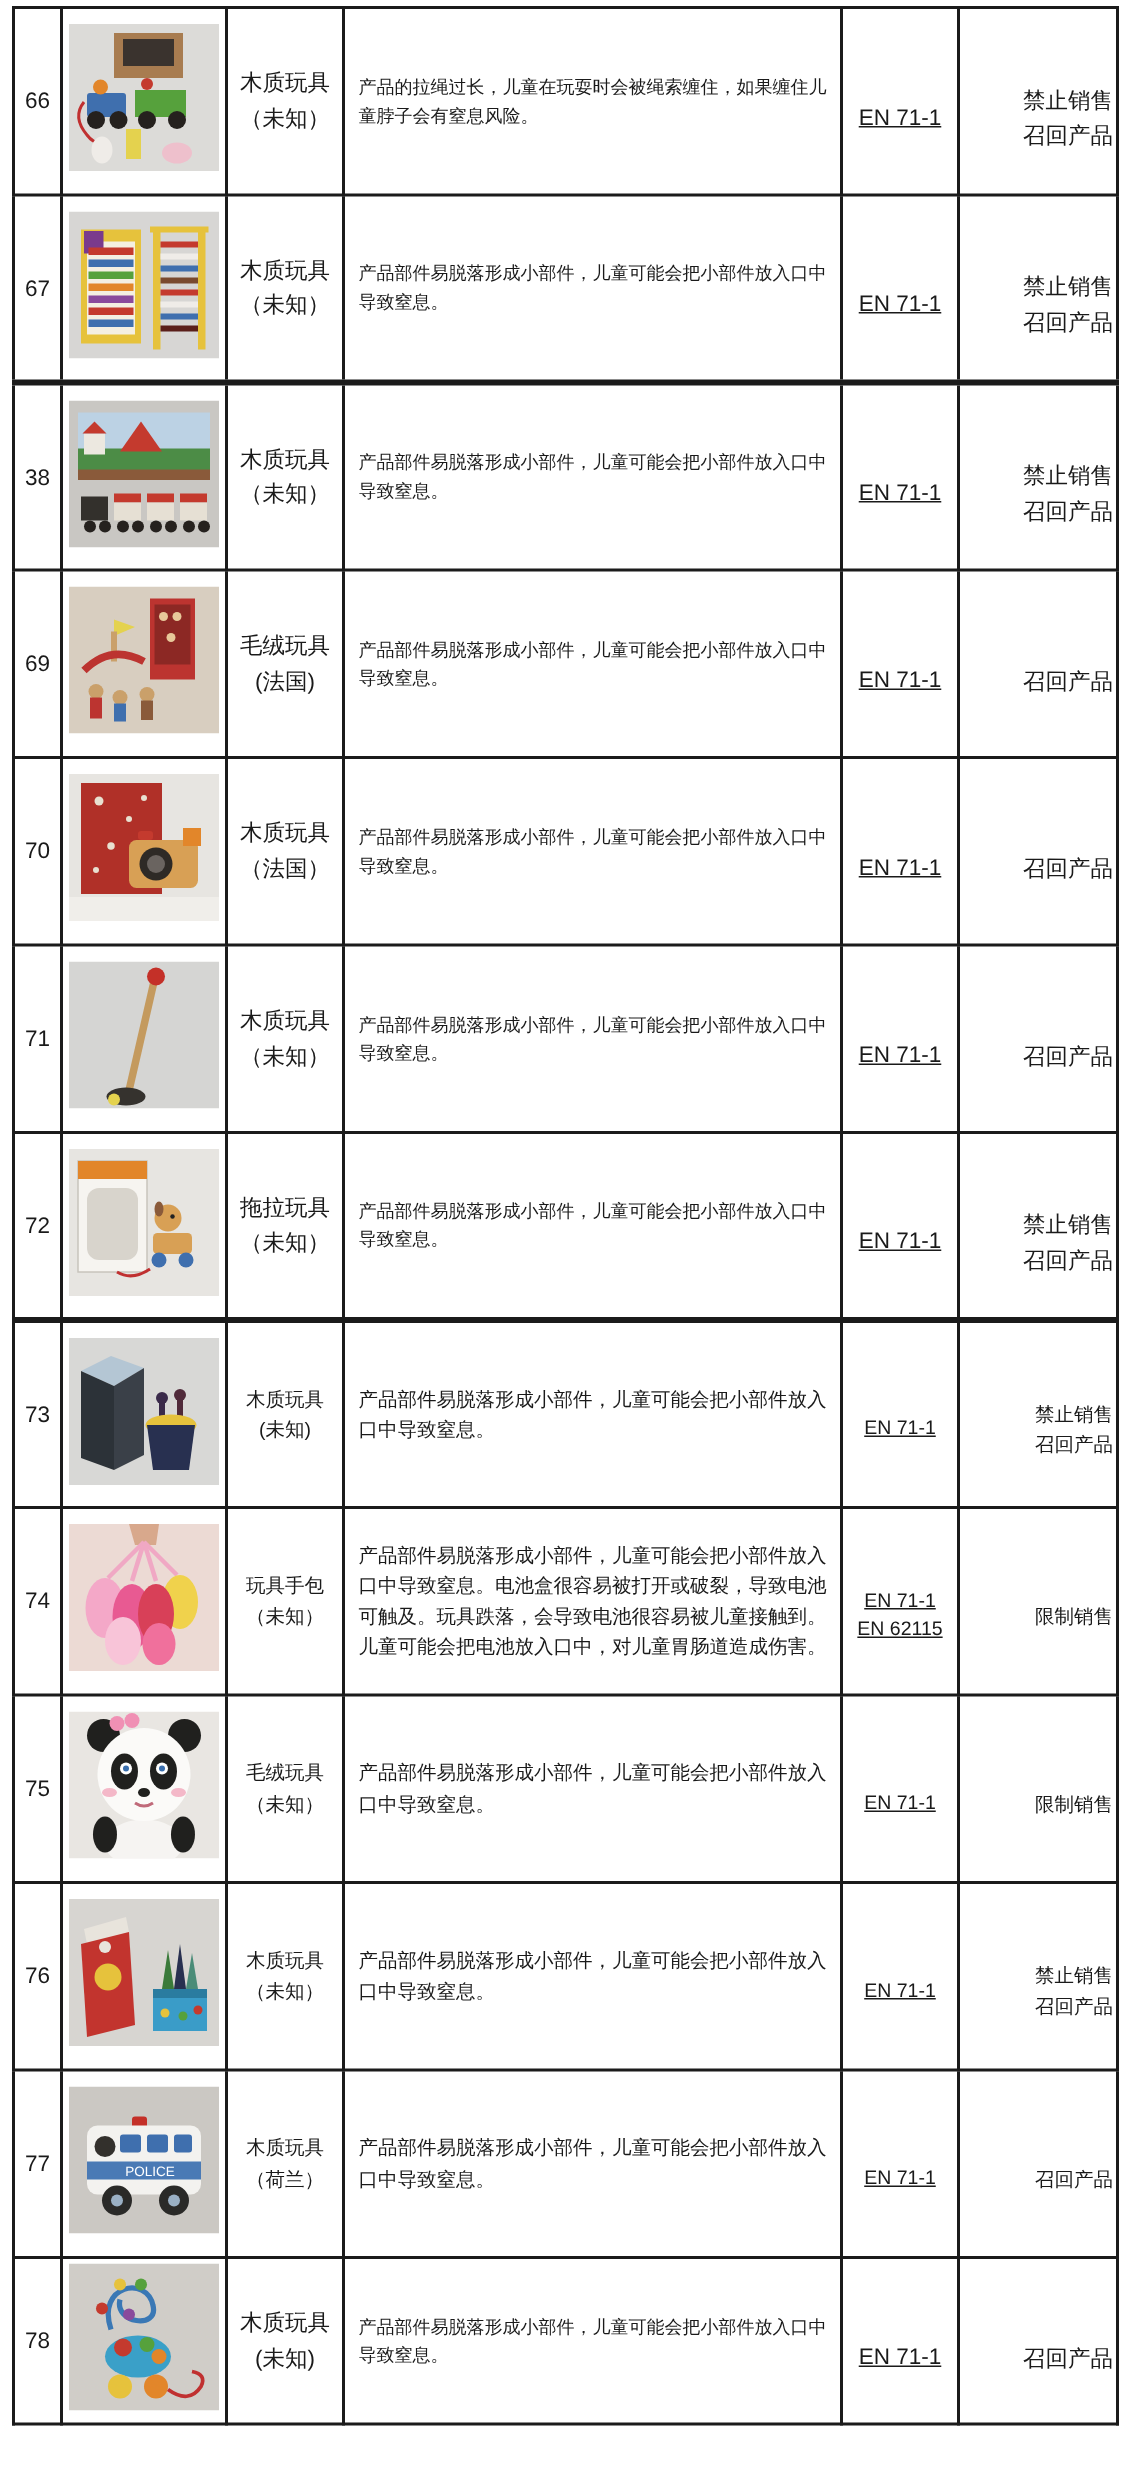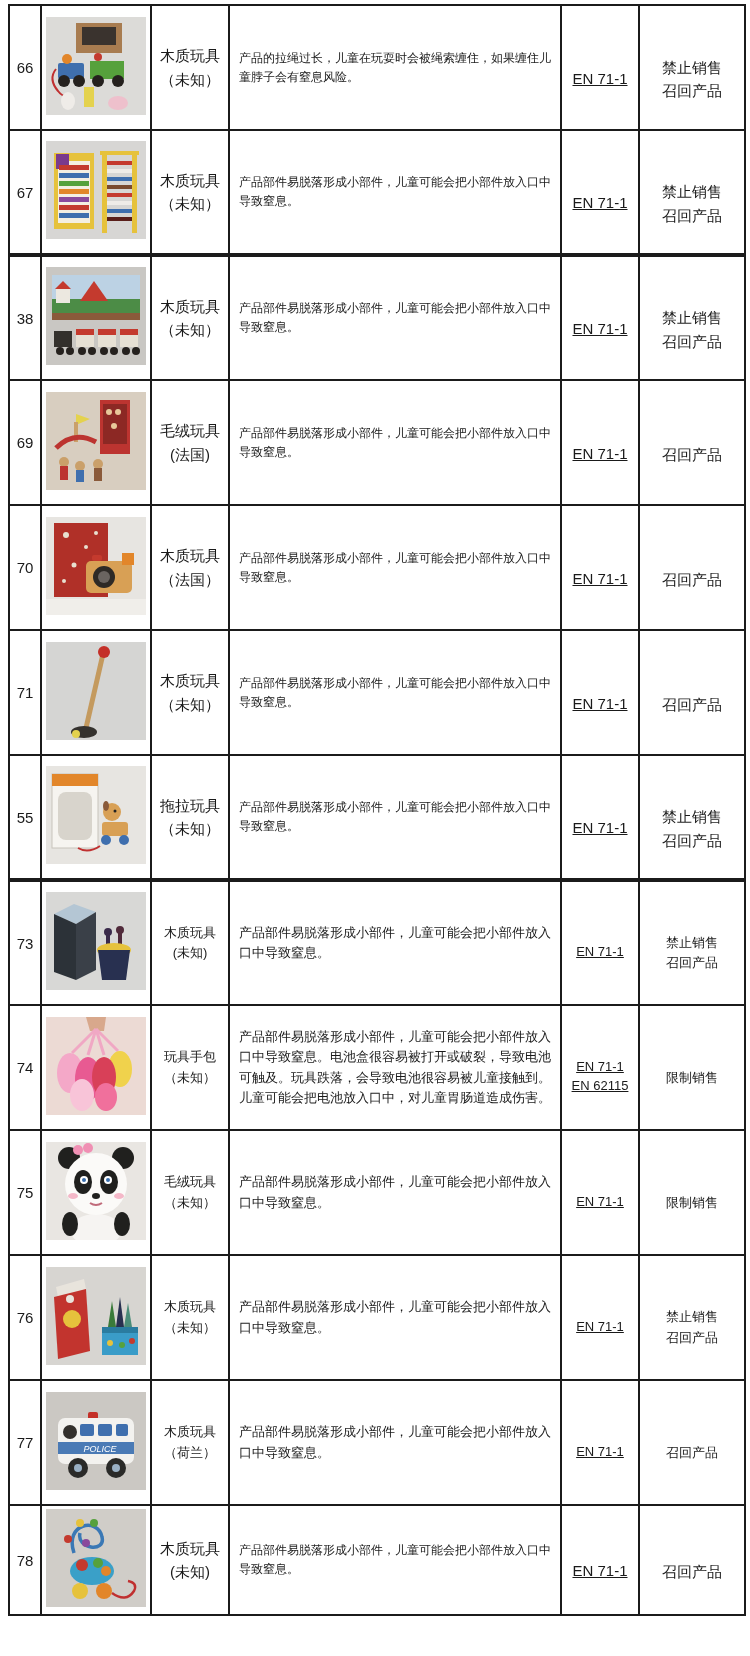--- a/index.html
+++ b/index.html
@@ -4,25 +4,25 @@
 <style>
   html,body{margin:0;padding:0;background:#ffffff;}
   body{width:750px;height:1656px;font-family:"Liberation Sans",sans-serif;color:#1a1a1a;}
   .wrap{padding:4px 6px 0 8px;}
   table.recall{border-collapse:collapse;width:736px;table-layout:fixed;}
   td{border:2px solid #1b1b1b;vertical-align:middle;overflow:hidden;}
   tr.row{height:125px;}
   tr.row:last-child{height:110px;}
   tr.page-break td{border-top-width:4px;}
   .c-num{text-align:center;font-size:15px;padding:0;}
-  .c-img{text-align:center;padding:3px;font-style:italic;}
+  .c-img{text-align:center;padding:3px;}
   .c-type{text-align:center;font-size:15px;line-height:1.55;padding:2px;margin-left:24px;}
   .c-desc{font-size:12px;line-height:1.55;padding:4px 9px;text-align:left;}
   .c-std{text-align:center;font-size:15px;line-height:1.45;white-space:pre-line;padding:2px;text-decoration:underline;}
-  .c-act{text-align:center;font-size:15px;line-height:1.55;white-space:pre-line;padding:14px;}
+  .c-act{text-align:right;font-size:15px;line-height:1.55;white-space:pre-line;padding:2px;}
   tr.small .c-type,tr.small .c-desc,tr.small .c-std,tr.small .c-act{font-size:13px;}
   .photo{display:inline-block;line-height:0;}
   .photo svg{display:block;}
 </style>
 </head>
 <body>
 
 <div class="wrap">
   <table class="recall">
     <colgroup>
@@ -256,21 +256,21 @@
     </td>
     <td class="c-std">
       <span>EN 71-1</span>
     </td>
     <td class="c-act">
       <span>召回产品</span>
     </td>
   </tr>
         <tr class="row">
     <td class="c-num">
-      <span>55</span>
+      <span>72</span>
     </td>
     <td class="c-img">
       <div class="photo"><svg viewBox="0 0 100 98" width="100" height="98" xmlns="http://www.w3.org/2000/svg">
                 <rect width="100" height="98" fill="#e7e5e1"></rect>
                 <rect x="6" y="8" width="46" height="74" fill="#f6f4f0" stroke="#c8c4bc"></rect>
                 <rect x="6" y="8" width="46" height="12" fill="#e2862a"></rect>
                 <rect x="12" y="26" width="34" height="48" rx="8" fill="#d8d4cc"></rect>
                 <rect x="56" y="56" width="26" height="14" rx="3" fill="#d8a055"></rect>
                 <circle cx="66" cy="46" r="9" fill="#d8a055"></circle>
                 <ellipse cx="60" cy="40" rx="3" ry="5" fill="#8a5a3a"></ellipse>

